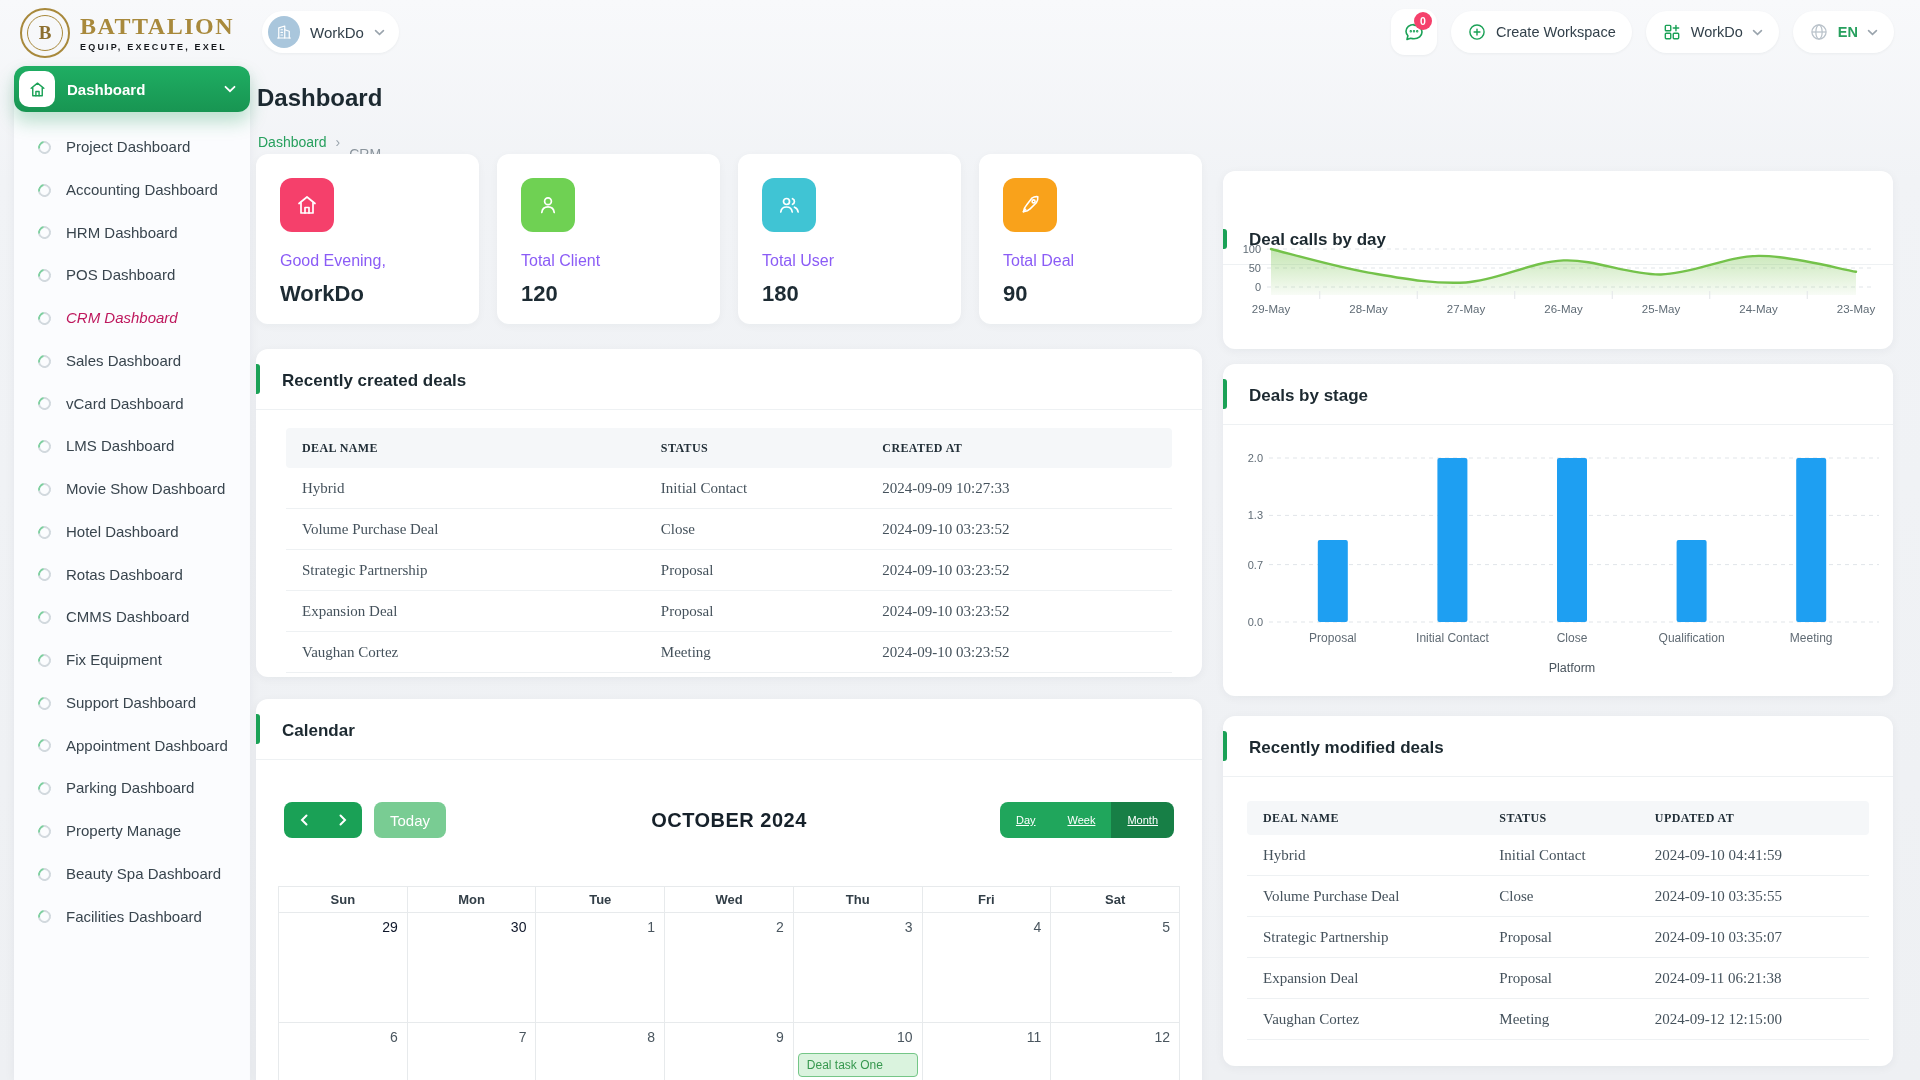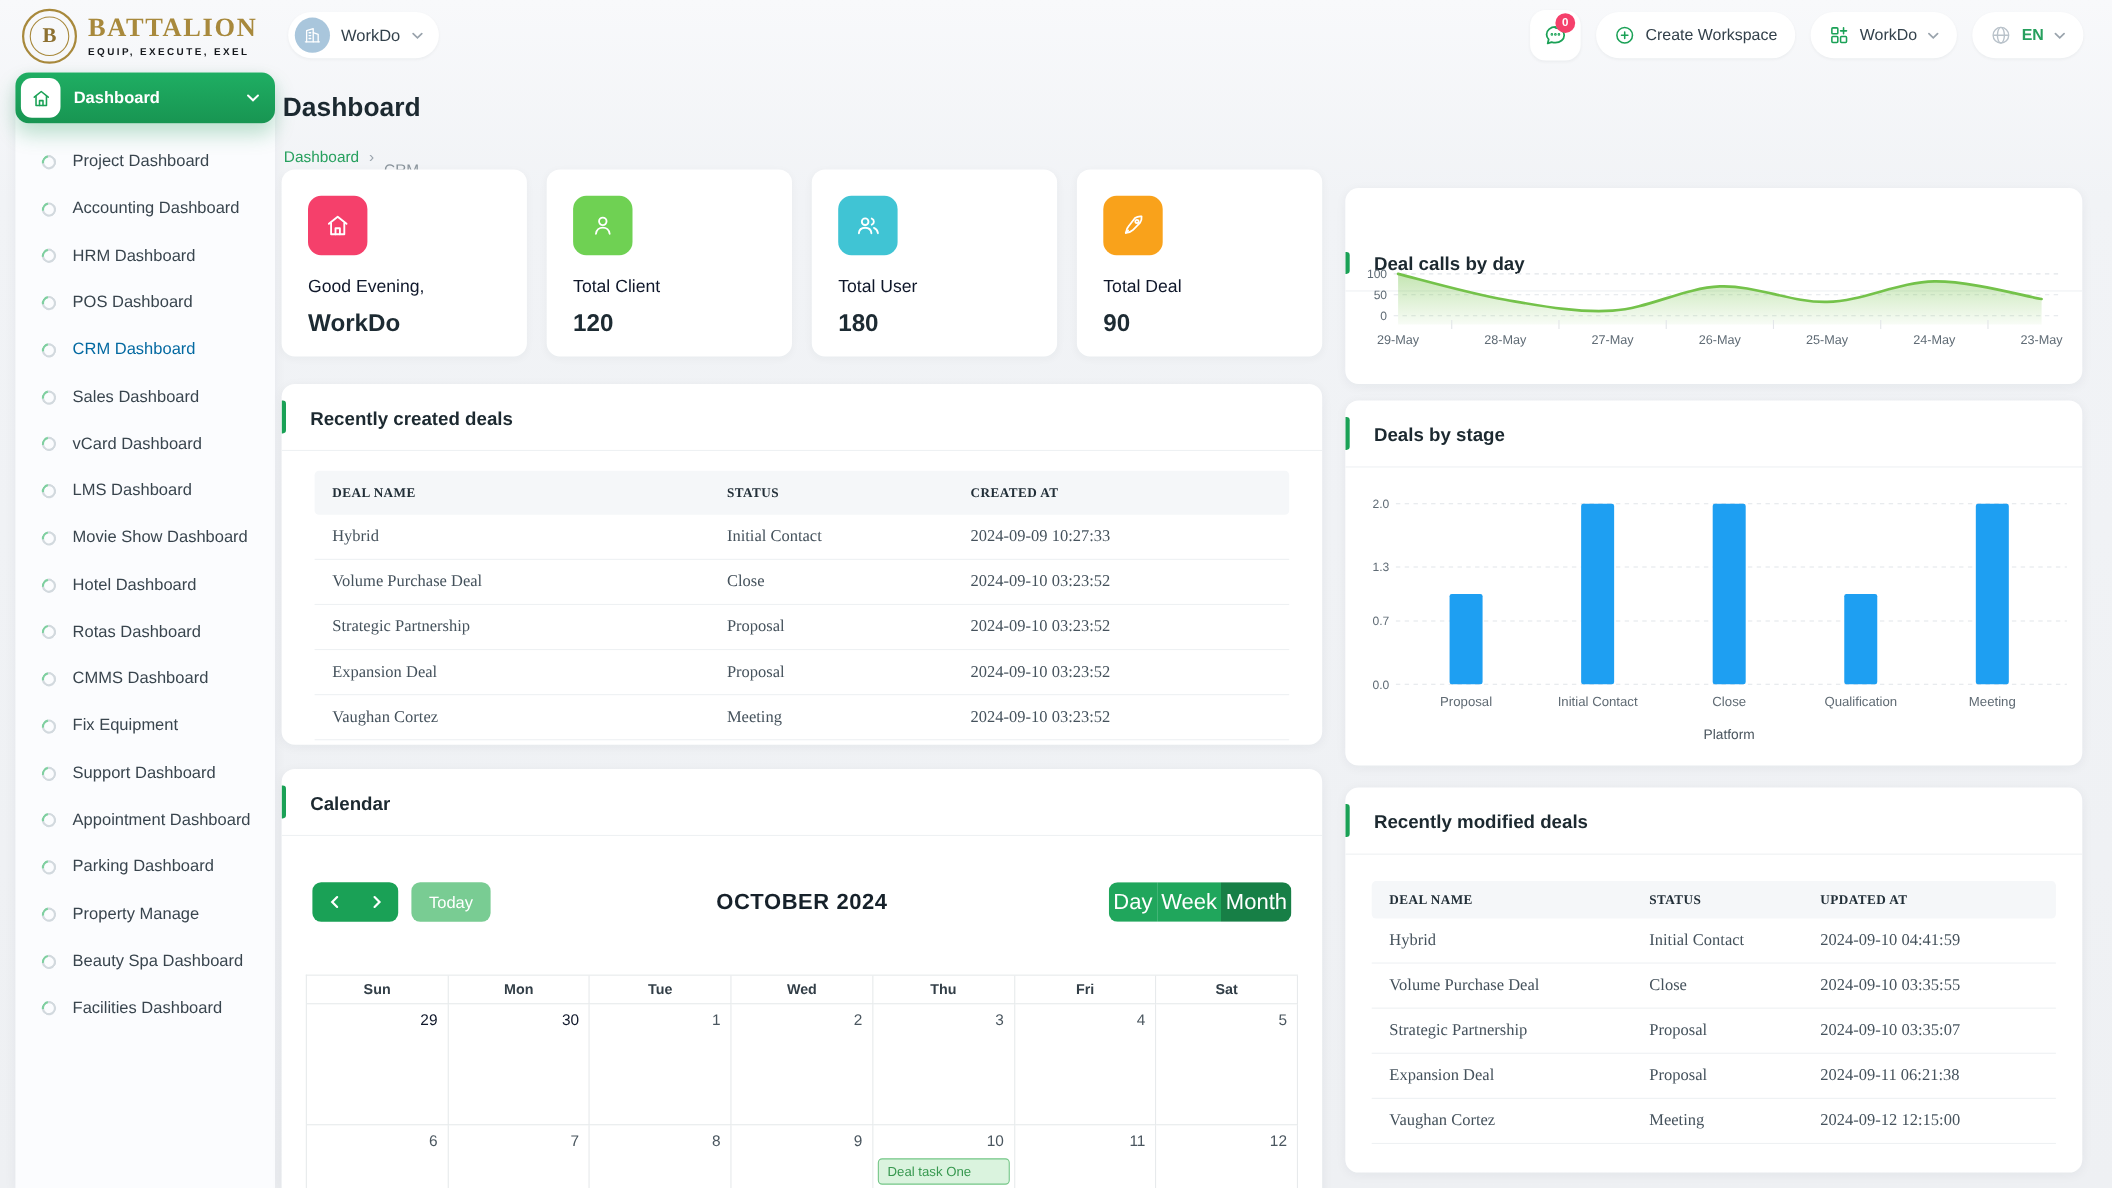--- a/index.html
+++ b/index.html
@@ -26,33 +26,33 @@
   .lang-label{color:#27a05e;font-weight:700;}
   
   .sidebar{position:absolute;left:14px;top:66px;width:236px;bottom:0;background:#fbfcfe;border-radius:14px 14px 0 0;box-shadow:0 2px 12px rgba(25,39,52,.05);padding:0;box-sizing:border-box;}
   .dash-btn{width:100%;height:46px;border:none;border-radius:12px;background:linear-gradient(180deg,#1fae63,#189552);
     display:flex;align-items:center;gap:12px;padding:0 14px 0 5px;box-shadow:0 10px 18px rgba(24,150,82,.28);}
   .dash-ico{width:36px;height:36px;background:#fff;border-radius:10px;display:flex;align-items:center;justify-content:center;color:#1aa156;flex:none;}
   .dash-label{color:#fff;font-weight:700;font-size:15px;flex:1;text-align:left;}
   .side-list{padding:14px 8px 0 22px;display:flex;flex-direction:column;}
   .side-item{display:flex;align-items:center;gap:15px;padding:12px 2px;color:#39454e;font-size:15px;text-decoration:none;cursor:pointer;line-height:1.25;}
   .side-item .dot{width:9px;height:9px;border-radius:50%;border:2px solid #d2d9de;border-left-color:#7fcfa0;flex:none;transform:rotate(35deg);}
-  .side-item.active{color:#0369a1;}
+  .side-item.active{color:#be185d;font-style:italic;}
   
   .page-title{position:absolute;left:257px;top:84px;margin:0;font-size:24px;font-weight:700;color:#1c2930;}
   .crumbs{position:absolute;left:258px;top:122px;display:flex;gap:9px;font-size:14px;align-items:center;}
   .crumbs .green{color:#27a05e;text-decoration:none;}
   .crumbs .sep{color:#9aa4ad;}
   .crumbs .cur{color:#8a949c;margin-top:24px;}
   
   .cards{position:absolute;left:256px;top:154px;width:946px;display:flex;gap:18px;}
   .card{flex:1;background:#fff;border-radius:12px;padding:24px;height:170px;box-sizing:border-box;box-shadow:0 2px 8px rgba(25,39,52,.04);}
   .card-ico{width:54px;height:54px;border-radius:12px;display:flex;align-items:center;justify-content:center;color:#fff;}
   .c-pink{background:#f5406b;} .c-green{background:#6fd153;} .c-teal{background:#40c4d4;} .c-orange{background:#f9a21b;}
-  .card-label{margin-top:20px;color:#0f172a;font-size:16px;}
+  .card-label{margin-top:20px;color:#8b5cf6;font-size:16px;}
   .card-value{margin-top:11px;font-size:22px;font-weight:700;color:#1d2b33;}
   
   .panel{position:absolute;background:#fff;border-radius:12px;box-shadow:0 2px 10px rgba(25,39,52,.05);overflow:hidden;box-sizing:border-box;}
   .panel-head{position:relative;padding:22px 26px 18px;font-size:17px;font-weight:700;color:#1c2930;border-bottom:1px solid #eef1f3;}
   .panel-head::before{content:"";position:absolute;left:0;top:15px;bottom:15px;width:4px;background:#1aa156;border-radius:0 3px 3px 0;}
   .panel-head.sm{padding:16px 26px 14px;margin-top:43px;}
   .p-created{left:256px;top:349px;width:946px;height:328px;}
   .p-calendar{left:256px;top:699px;width:946px;height:420px;}
   .p-area{left:1223px;top:171px;width:670px;height:178px;}
   .p-bar{left:1223px;top:364px;width:670px;height:332px;}
@@ -69,21 +69,21 @@
   .th,.td{padding:0 16px;white-space:nowrap;overflow:hidden;}
   .td{font-size:15px;color:#45525c;}
   .tr:not(.thead){border-bottom:1px solid #eef1f3;}
   
   .cal-toolbar{position:absolute;top:103px;left:28px;right:28px;height:36px;display:flex;align-items:center;}
   .nav-group{display:flex;background:#1aa156;border-radius:8px;overflow:hidden;height:36px;}
   .nav-btn{width:39px;border:none;background:transparent;color:#fff;display:flex;align-items:center;justify-content:center;}
   .today-btn{margin-left:12px;height:36px;padding:0 16px;background:#79cc93;color:#fff;border:none;border-radius:8px;font-size:15px;}
   .cal-title{position:absolute;left:50%;transform:translateX(-50%);font-size:20px;font-weight:700;letter-spacing:.5px;color:#16212a;}
   .view-switch{margin-left:auto;display:flex;border-radius:8px;overflow:hidden;height:36px;}
-  .view-btn{border:none;background:#20a65c;color:#fff;font-size:20px;padding:0 4px;}
+  .view-btn{border:none;background:#20a65c;color:#fff;font-size:11px;padding:0 16px;text-decoration:underline;}
   .view-btn.active{background:#177f46;}
   .cal-grid{position:absolute;left:22px;right:22px;top:187px;display:grid;grid-template-columns:repeat(7,1fr);grid-template-rows:26px 110px 110px;
     border-top:1px solid #e7eaec;border-left:1px solid #e7eaec;}
   .cal-head{display:flex;align-items:center;justify-content:center;font-size:13px;font-weight:700;color:#323e47;border-right:1px solid #e7eaec;border-bottom:1px solid #e7eaec;}
   .cal-cell{border-right:1px solid #e7eaec;border-bottom:1px solid #e7eaec;position:relative;}
   .cal-date{position:absolute;top:6px;right:9px;font-size:14px;color:#4a565f;}
   .cal-cell.muted .cal-date{color:#0f172a;}
   .cal-event{position:absolute;top:30px;left:4px;right:4px;background:#daf3de;border:1px solid #74c687;border-radius:4px;color:#37984f;font-size:12px;padding:4px 8px;box-sizing:border-box;overflow:hidden;white-space:nowrap;}
   
   .chart-svg{position:absolute;left:0;}

